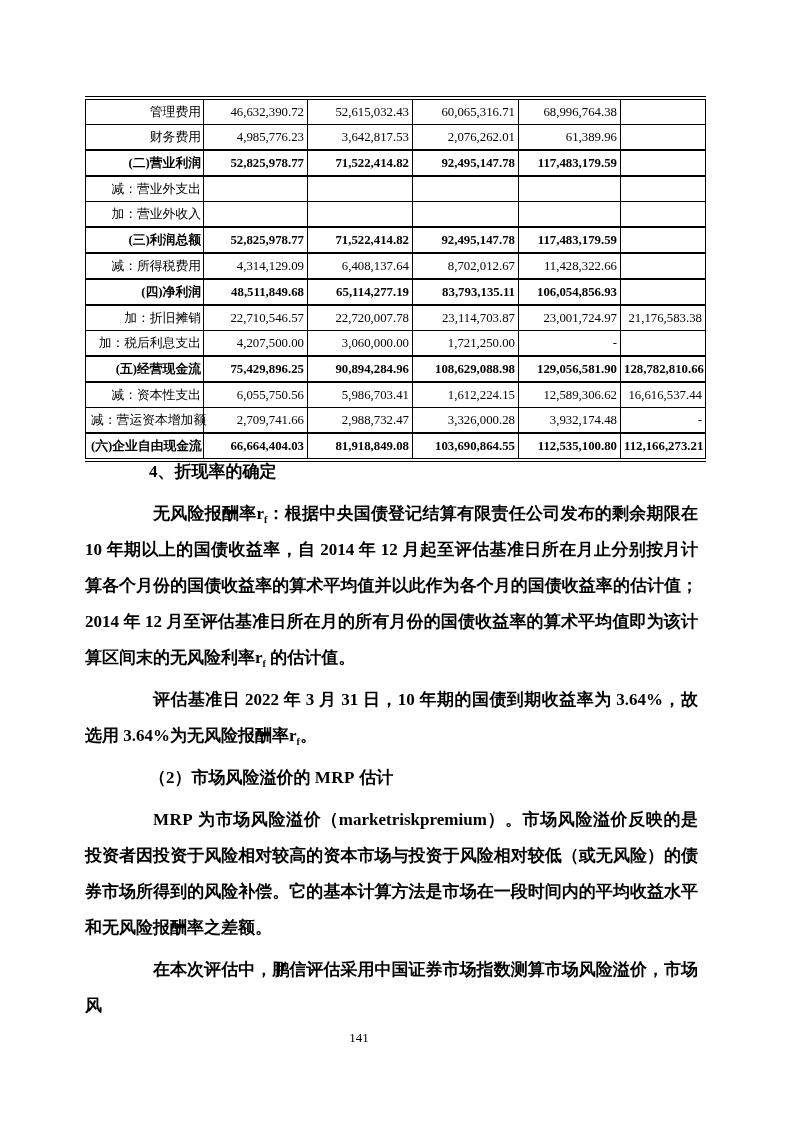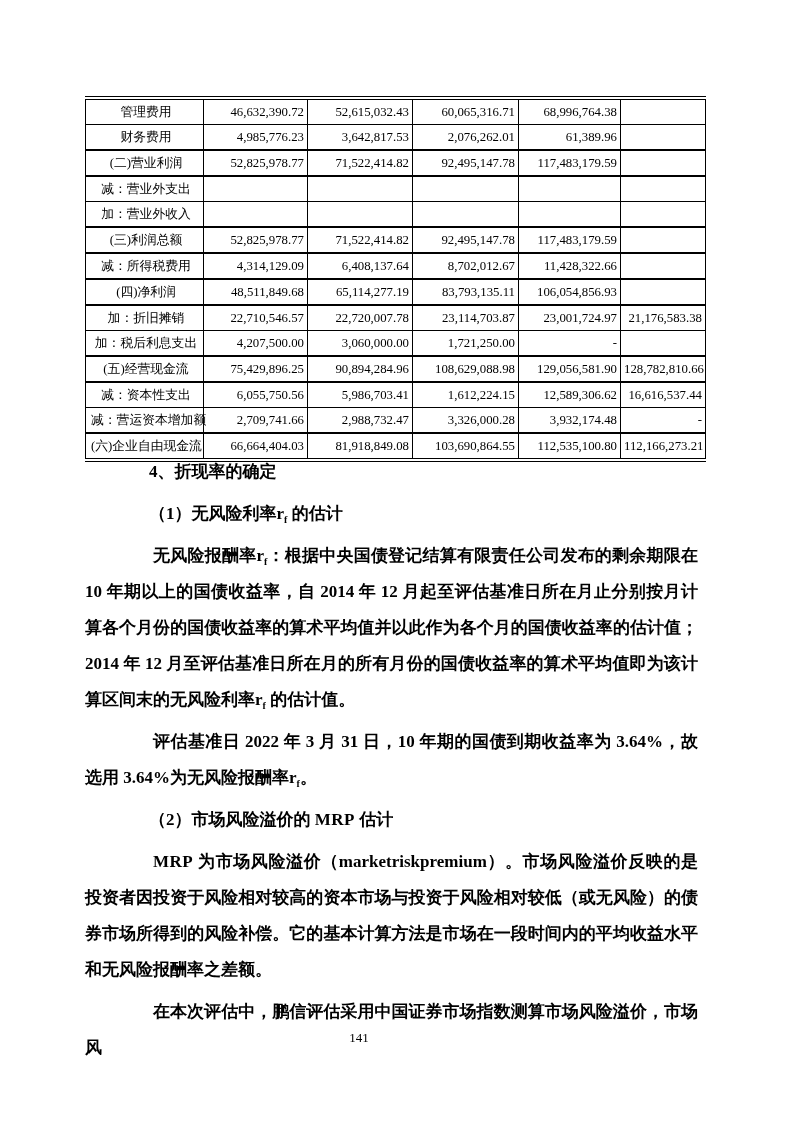--- a/index.html
+++ b/index.html
@@ -21,24 +21,24 @@
     border-bottom:4px double #000;
   }
   .fin-table td{
     border:1px solid #000;
     height:24px;
     font-size:12.8px;
     white-space:nowrap;
     vertical-align:middle;
     overflow:visible;
   }
-  .fin-table td.lbl{text-align:center;padding:0 2px 0 5px;margin-left:36px;}
+  .fin-table td.lbl{text-align:right;padding:0 2px 0 5px;margin-left:36px;}
   .fin-table td.val{text-align:right;padding:0 3px;}
   .fin-table tr.bold td{
-    font-weight:normal;
+    font-weight:bold;
     border-top:2px solid #000;
     border-bottom:2px solid #000;
   }
   
   .doc-body{
     position:absolute;left:85px;top:454px;width:625px;
     font-size:17px;line-height:36px;font-weight:bold;
   }
   .doc-body .heading{
     padding-left:64px;
@@ -189,21 +189,20 @@
           <td class="val">81,918,849.08</td>
           <td class="val">103,690,864.55</td>
           <td class="val">112,535,100.80</td>
           <td class="val">112,166,273.21</td>
         </tr>
       </tbody>
   </table>
 
   <div class="doc-body">
       <div class="heading"><span>4、折现率的确定</span></div>
-      <div class="heading"><span>（1）无风险利率</span><span>r</span><sub>f</sub><span> 的估计</span></div>
       <div class="para"><span>无风险报酬率</span><span>r</span><sub>f</sub><span>：根据中央国债登记结算有限责任公司发布的剩余期限在 10 年期以上的国债收益率，自 2014 年 12 月起至评估基准日所在月止分别按月计算各个月份的国债收益率的算术平均值并以此作为各个月的国债收益率的估计值；2014 年 12 月至评估基准日所在月的所有月份的国债收益率的算术平均值即为该计算区间末的无风险利率</span><span>r</span><sub>f</sub><span> 的估计值。</span></div>
       <div class="para"><span>评估基准日 2022 年 3 月 31 日，10 年期的国债到期收益率为 3.64%，故选用 3.64%为无风险报酬率</span><span>r</span><sub>f</sub><span>。</span></div>
       <div class="heading"><span>（2）市场风险溢价的 </span><span class="small">MRP</span><span> 估计</span></div>
       <div class="para"><span class="small">MRP</span><span> 为市场风险溢价（marketriskpremium）。市场风险溢价反映的是投资者因投资于风险相对较高的资本市场与投资于风险相对较低（或无风险）的债券市场所得到的风险补偿。它的基本计算方法是市场在一段时间内的平均收益水平和无风险报酬率之差额。</span></div>
       <div class="para"><span>在本次评估中，鹏信评估采用中国证券市场指数测算市场风险溢价，市场风</span></div>
     </div>
 
   <div class="pagenum">141</div>
 
 </div>

